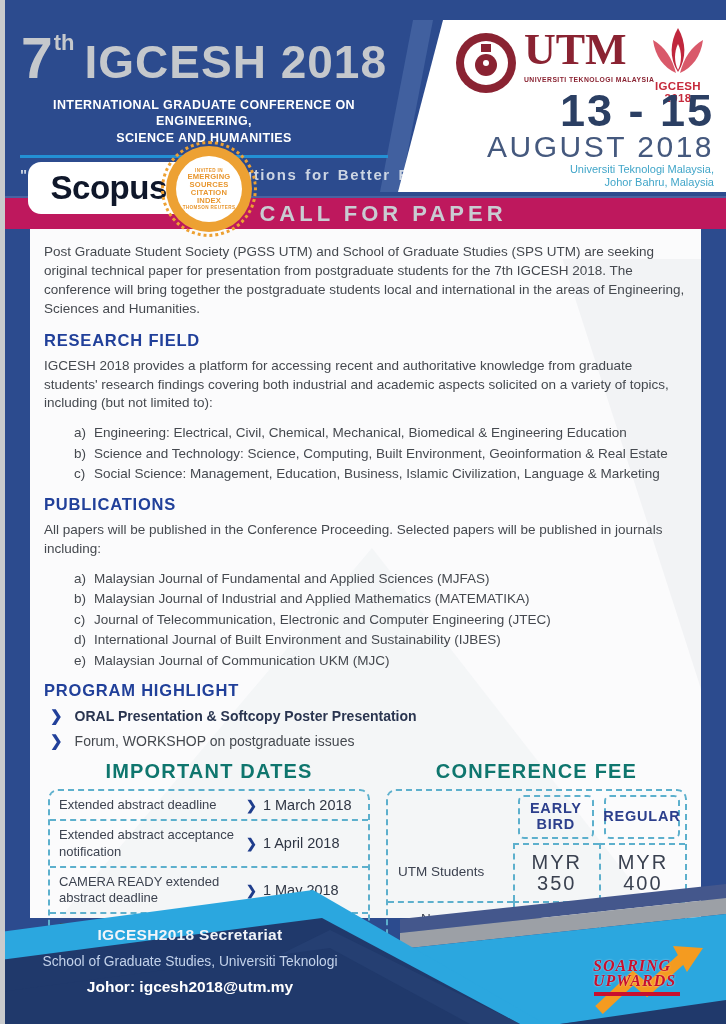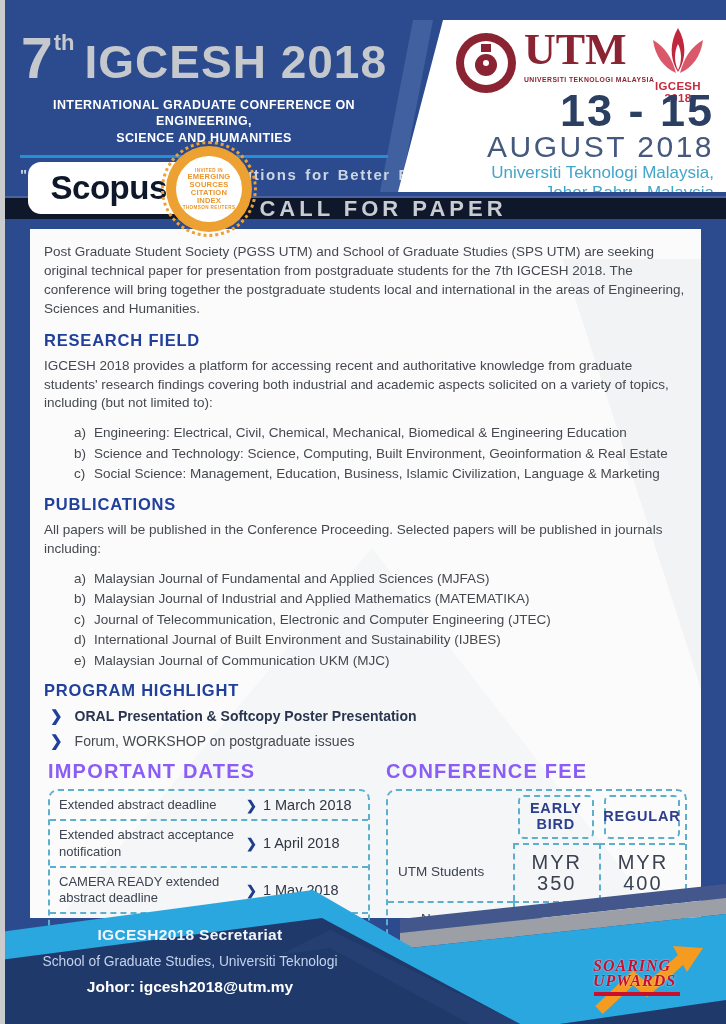--- a/index.html
+++ b/index.html
@@ -31,37 +31,37 @@
      font-size:44px;color:#8a2332;line-height:1;}
   .utm-cap{position:absolute;left:126px;top:56px;width:152px;font-size:6.8px;font-weight:bold;color:#8a2332;
      letter-spacing:.45px;}
   .igcesh-logo{position:absolute;left:243px;top:6px;width:74px;text-align:center;}
   .igcesh-label{font-size:11.5px;font-weight:bold;color:#c62a3c;letter-spacing:.3px;margin-top:-2px;}
   
   .big-dates{position:absolute;right:12px;top:68px;font-size:45px;font-weight:bold;color:#2b3f63;
      letter-spacing:2px;line-height:1;}
   .month{position:absolute;right:12px;top:112px;font-size:30px;font-weight:normal;color:#45597e;
      letter-spacing:2.5px;line-height:1;}
-  .loc{position:absolute;right:12px;top:143px;text-align:right;color:#42a6c9;font-size:17px;line-height:1.18;}
+  .loc{position:absolute;right:12px;top:143px;text-align:right;color:#42a6c9;font-size:11px;line-height:1.18;}
 
   
   .scopus-group{position:absolute;left:22px;top:146px;width:230px;height:92px;z-index:6;}
   .scopus-box{position:absolute;left:6px;top:16px;width:168px;height:52px;background:#fff;border-radius:13px;
      display:flex;align-items:center;justify-content:center;}
   .scopus-word{color:#0f172a;font-size:33px;font-weight:bold;letter-spacing:-0.5px;}
   .scopus-reg{color:#ee7623;font-size:9px;vertical-align:18px;}
   .esci-badge{position:absolute;left:144px;top:0px;width:86px;height:86px;border-radius:50%;background:#eda133;
      outline:3px dotted #eda133;outline-offset:2px;display:flex;align-items:center;justify-content:center;}
   .esci-inner{width:66px;height:66px;border-radius:50%;background:#fff;display:flex;flex-direction:column;
      align-items:center;justify-content:center;text-align:center;color:#e8962e;}
   .esci-tiny{font-size:4.6px;font-weight:bold;letter-spacing:.4px;}
   .esci-line{font-size:7.6px;font-weight:bold;line-height:1.08;letter-spacing:.2px;}
 
   
-  .banner{position:absolute;left:0;top:196px;width:726px;height:23px;background:#0f172a;z-index:1;
+  .banner{position:absolute;left:0;top:196px;width:726px;height:33px;background:#be185d;z-index:1;
      border-top:2px solid #4a62a0;box-sizing:border-box;display:flex;align-items:center;justify-content:center;}
   .banner span{color:#c9ccd2;font-size:22px;letter-spacing:4px;font-weight:bold;padding-left:40px;}
 
   
   .content{position:absolute;left:30px;top:229px;width:671px;height:689px;background:#fbfbfc;z-index:1;
      box-sizing:border-box;padding:11px 14px;color:#45494f;}
   .bgshape{position:absolute;z-index:0;}
   .bs1{right:0;top:30px;width:330px;height:430px;background:#f2f3f5;clip-path:polygon(58% 0,100% 0,100% 100%);}
   .bs2{left:30px;bottom:0;width:600px;height:370px;background:#f0f2f4;opacity:.65;
        clip-path:polygon(52% 0,100% 100%,0 100%);}
@@ -75,21 +75,21 @@
   .oli .t{flex:1;}
   .ph-item{display:flex;align-items:center;font-size:14px;margin:7px 0 7px 6px;}
   .chev::before{content:"\276F";}
   .ph-item .chev{color:#21409a;font-weight:bold;font-size:15px;margin-right:12px;}
   .ph-bold{font-weight:bold;color:#2a3550;}
 
   
   .cols{display:flex;margin-top:10px;}
   .col-left{width:322px;flex:none;margin-left:4px;}
   .col-right{flex:1;margin-left:16px;}
-  .tbl-head{font-size:20px;font-weight:bold;color:#8b5cf6;letter-spacing:1.2px;margin:0 0 6px 0;}
+  .tbl-head{font-size:20px;font-weight:bold;color:#0f766e;letter-spacing:1.2px;text-align:center;margin:0 0 6px 0;}
 
   .dates-box{border:2px dashed #5db0cd;border-radius:10px;overflow:hidden;}
   .drow{display:flex;align-items:center;}
   .drow + .drow{border-top:2px dashed #5db0cd;}
   .dlabel{flex:1;font-size:13px;color:#3d4350;line-height:1.25;padding:6px 4px 6px 9px;}
   .dval{width:120px;flex:none;display:flex;align-items:center;justify-content:flex-start;padding:4px 2px;}
   .dval .chev{color:#1f3d8c;font-weight:bold;font-size:13px;margin-right:6px;}
   .dvtext{font-size:14.5px;color:#2f3644;line-height:1.15;}
 
   .fee-box{border:2px dashed #5db0cd;border-radius:10px;display:grid;

